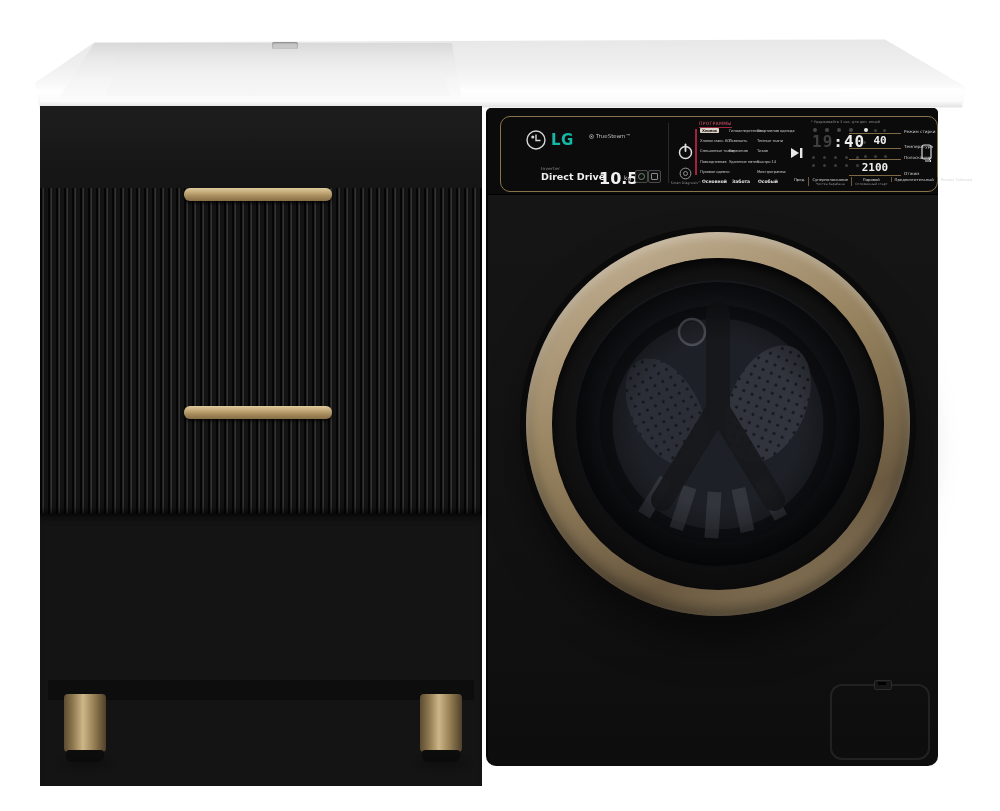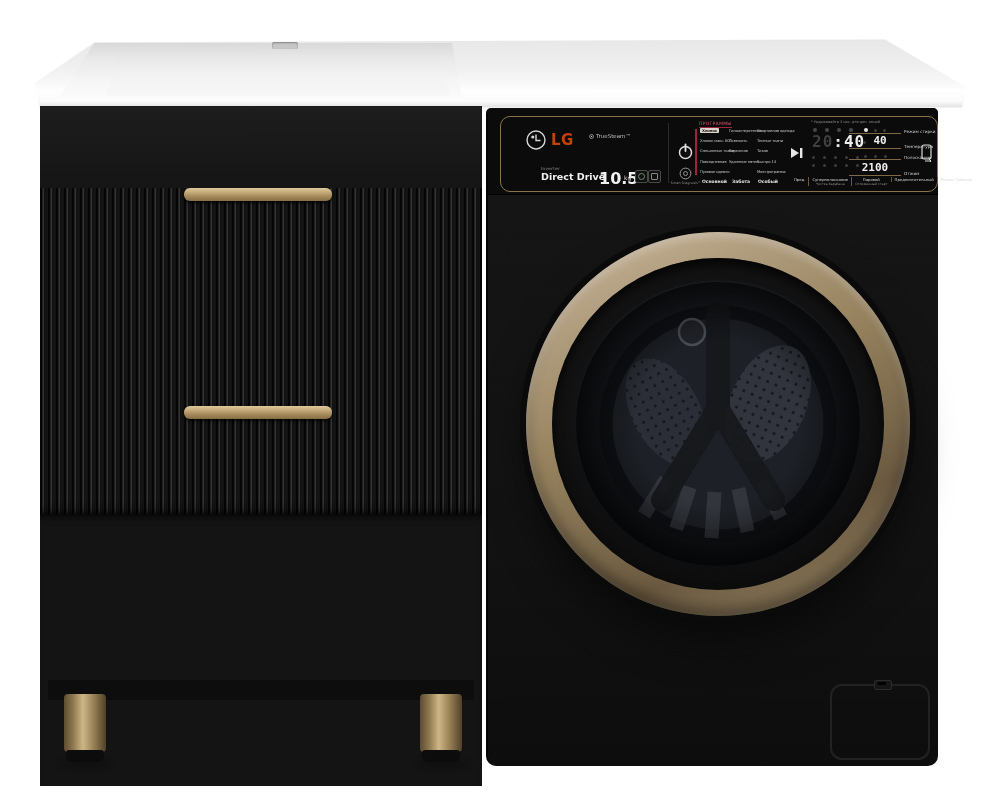--- a/index.html
+++ b/index.html
@@ -44,21 +44,21 @@
   
   .washer{left:486px;top:108px;width:450px;height:658px;border-radius:5px 5px 10px 10px;
     background:linear-gradient(180deg,#1b1b1b 0%,#151515 14%,#121212 66%,#0d0d0d 100%);
     border-left:2px solid #050505;}
   .panel-strip{left:0;top:0;width:450px;height:86px;background:#0b0b0b;border-radius:5px 5px 0 0;
     border-bottom:1px solid #000;}
   .panel-frame{left:12px;top:8px;width:436px;height:74px;border:1px solid #8a744c;border-radius:10px;}
   .vdiv{width:1px;background:#2a2a2a;}
 
   
-  .lg-text{font-size:15px;font-weight:bold;color:#c2410c;letter-spacing:.5px;}
+  .lg-text{font-size:15px;font-weight:bold;color:#14b8a6;letter-spacing:.5px;}
   .truesteam{font-size:5.5px;color:#bdbdbd;}
   .inverter{font-size:4px;color:#9d9d9d;letter-spacing:.4px;}
   .dd{font-size:9.5px;font-weight:bold;color:#f0f0f0;}
   .cap{font-size:16px;font-weight:bold;color:#f0f0f0;}
   .capunit{font-size:6px;color:#d9d9d9;}
   .badge{width:11px;height:11px;border:1px solid #4a4a4a;border-radius:2px;background:#101010;
     display:flex;align-items:center;justify-content:center;}
   .badge i{display:block;width:5px;height:5px;border:1px solid #6e8a6e;border-radius:50%;}
   .badge.b2 i{border-color:#8a8a8a;border-radius:1px;}
 
@@ -209,21 +209,21 @@
 
         <span class="abs note" style="left:310px;top:3px;">* Удерживайте 3 сек. для доп. опций</span>
 
         <div class="abs dotrow" style="left:312px;top:11px;">
           <span class="dot"></span>
             <span class="dot"></span>
             <span class="dot"></span>
             <span class="dot"></span>
         </div>
         <div class="abs time" style="left:311px;top:15px;">
-          <span class="dim">20</span><span>:</span><span>40</span>
+          <span class="dim">19</span><span>:</span><span>40</span>
         </div>
         <div class="abs dotrow" style="left:311px;top:39px;">
           <span class="dot sm"></span>
             <span class="dot sm"></span>
             <span class="dot sm"></span>
             <span class="dot sm"></span>
             <span class="dot sm"></span>
         </div>
         <div class="abs dotrow" style="left:311px;top:47px;">
           <span class="dot sm"></span>

